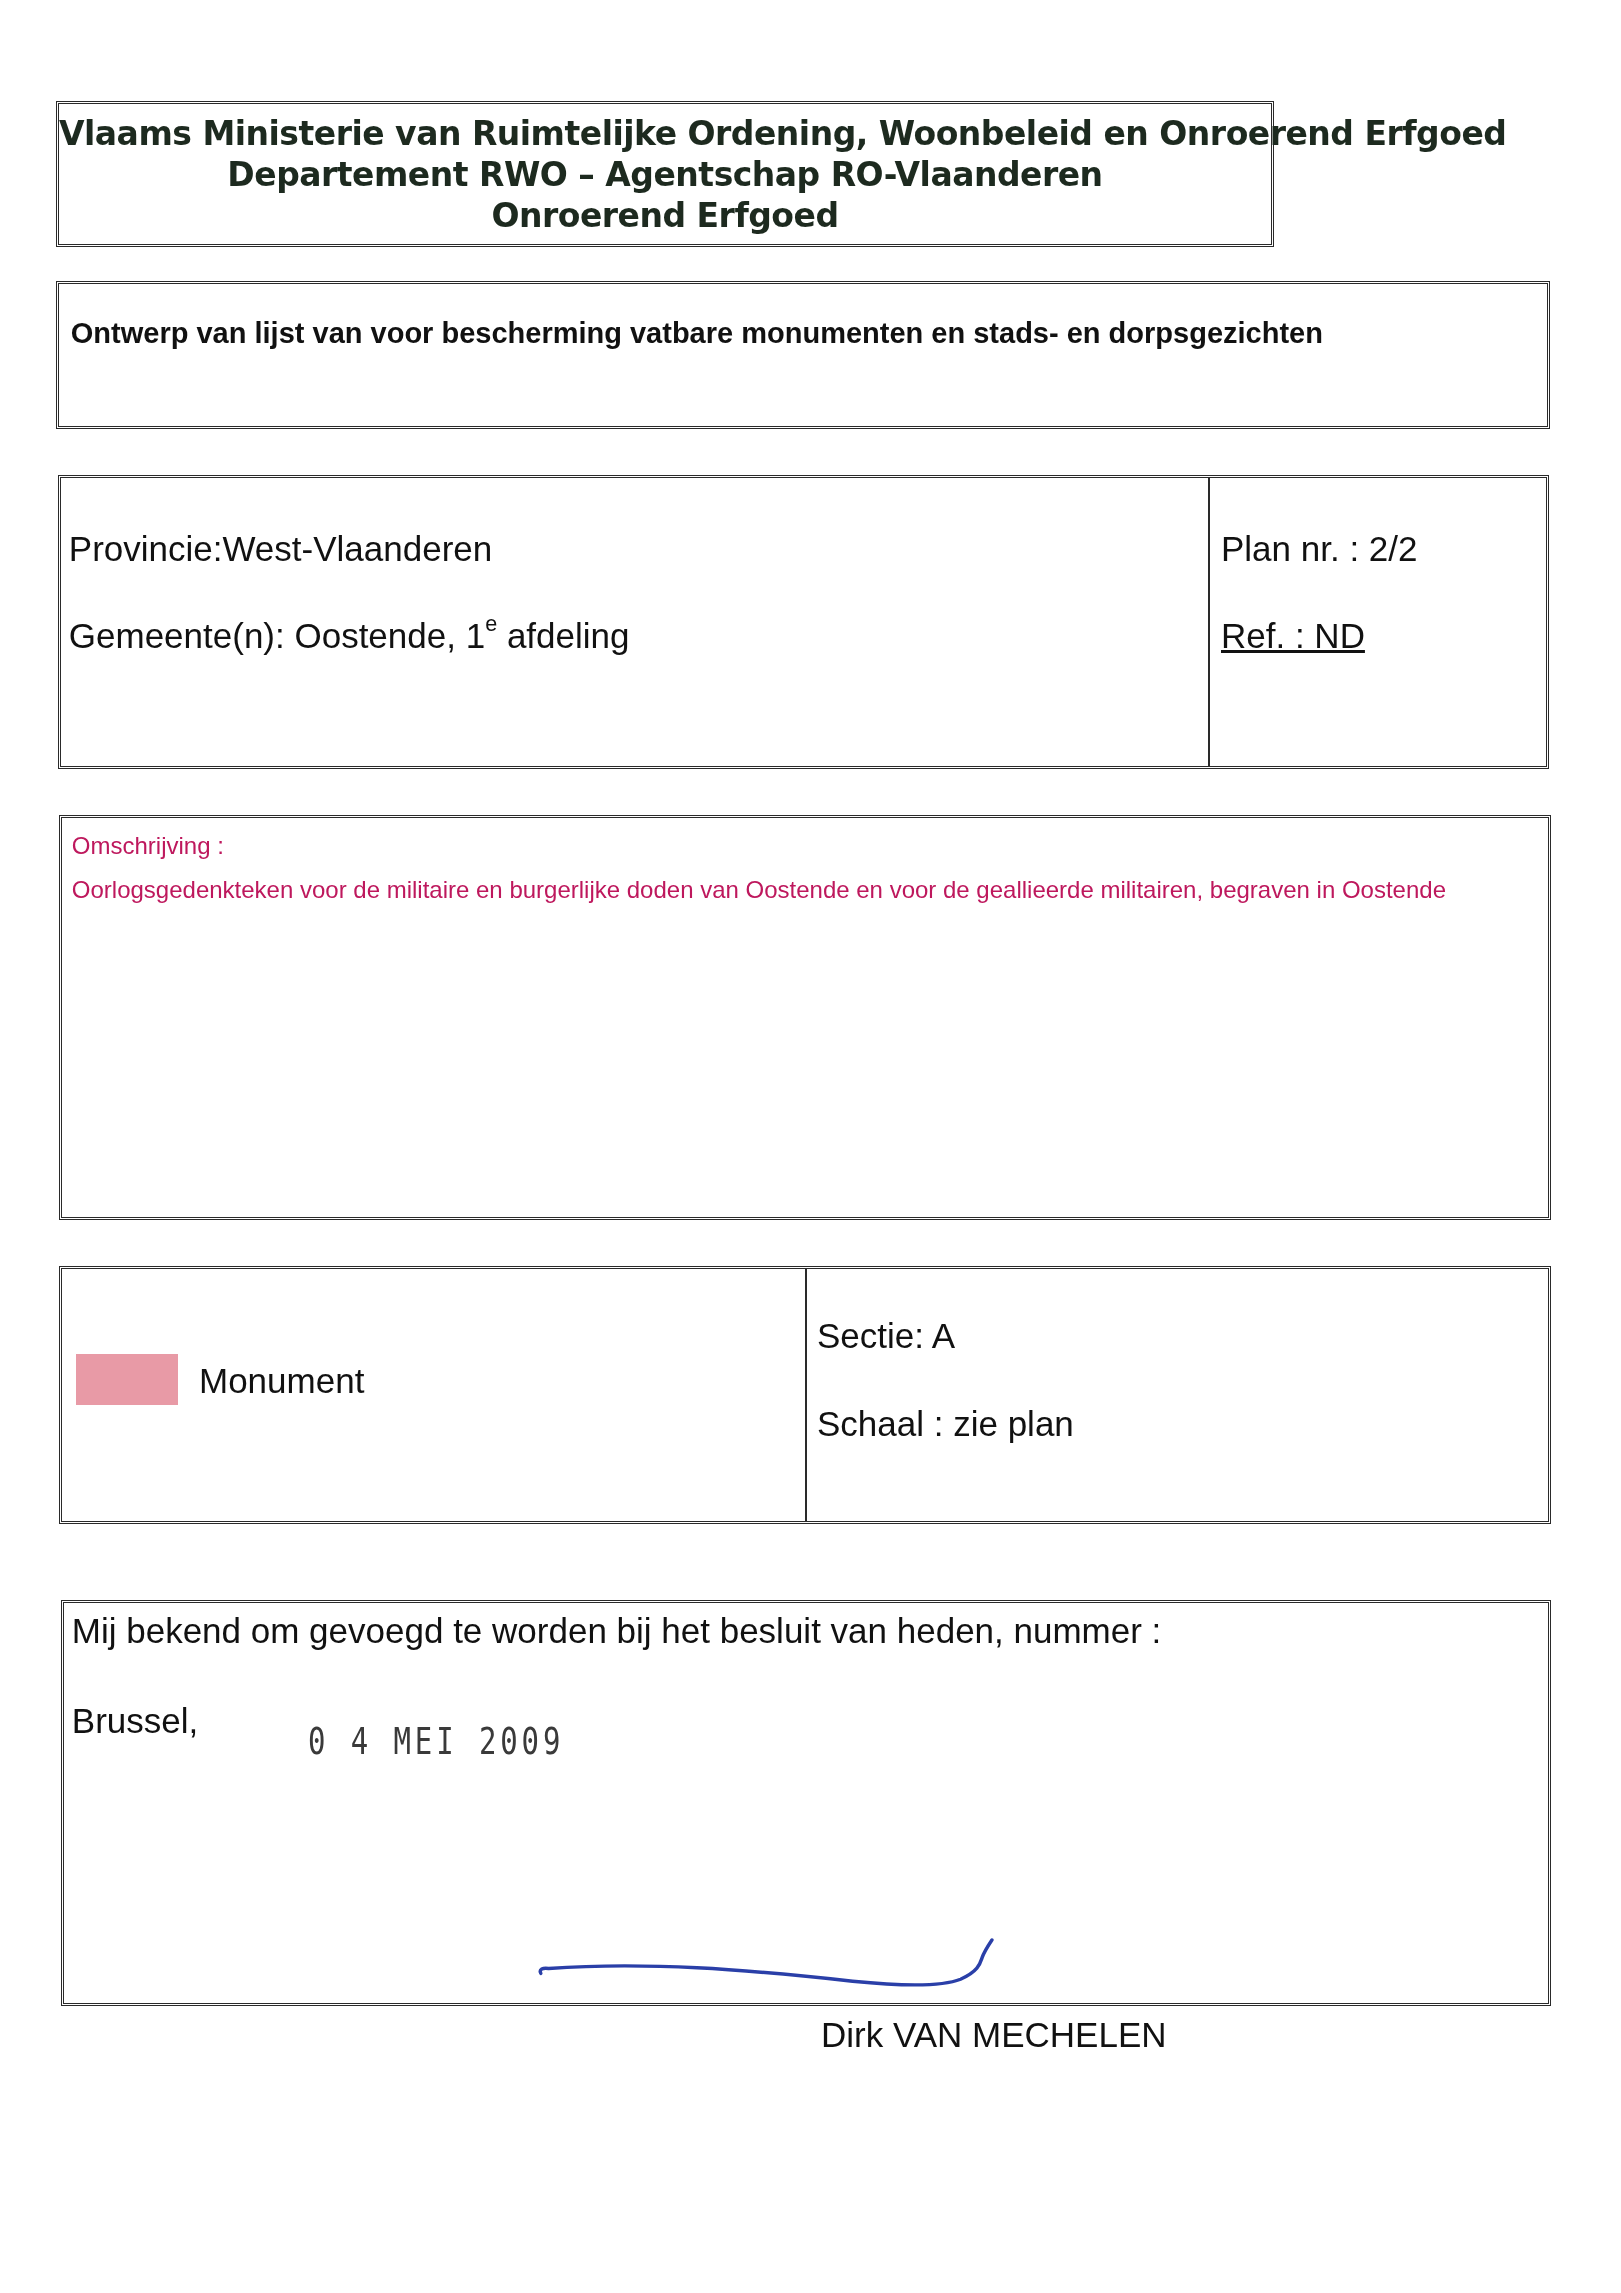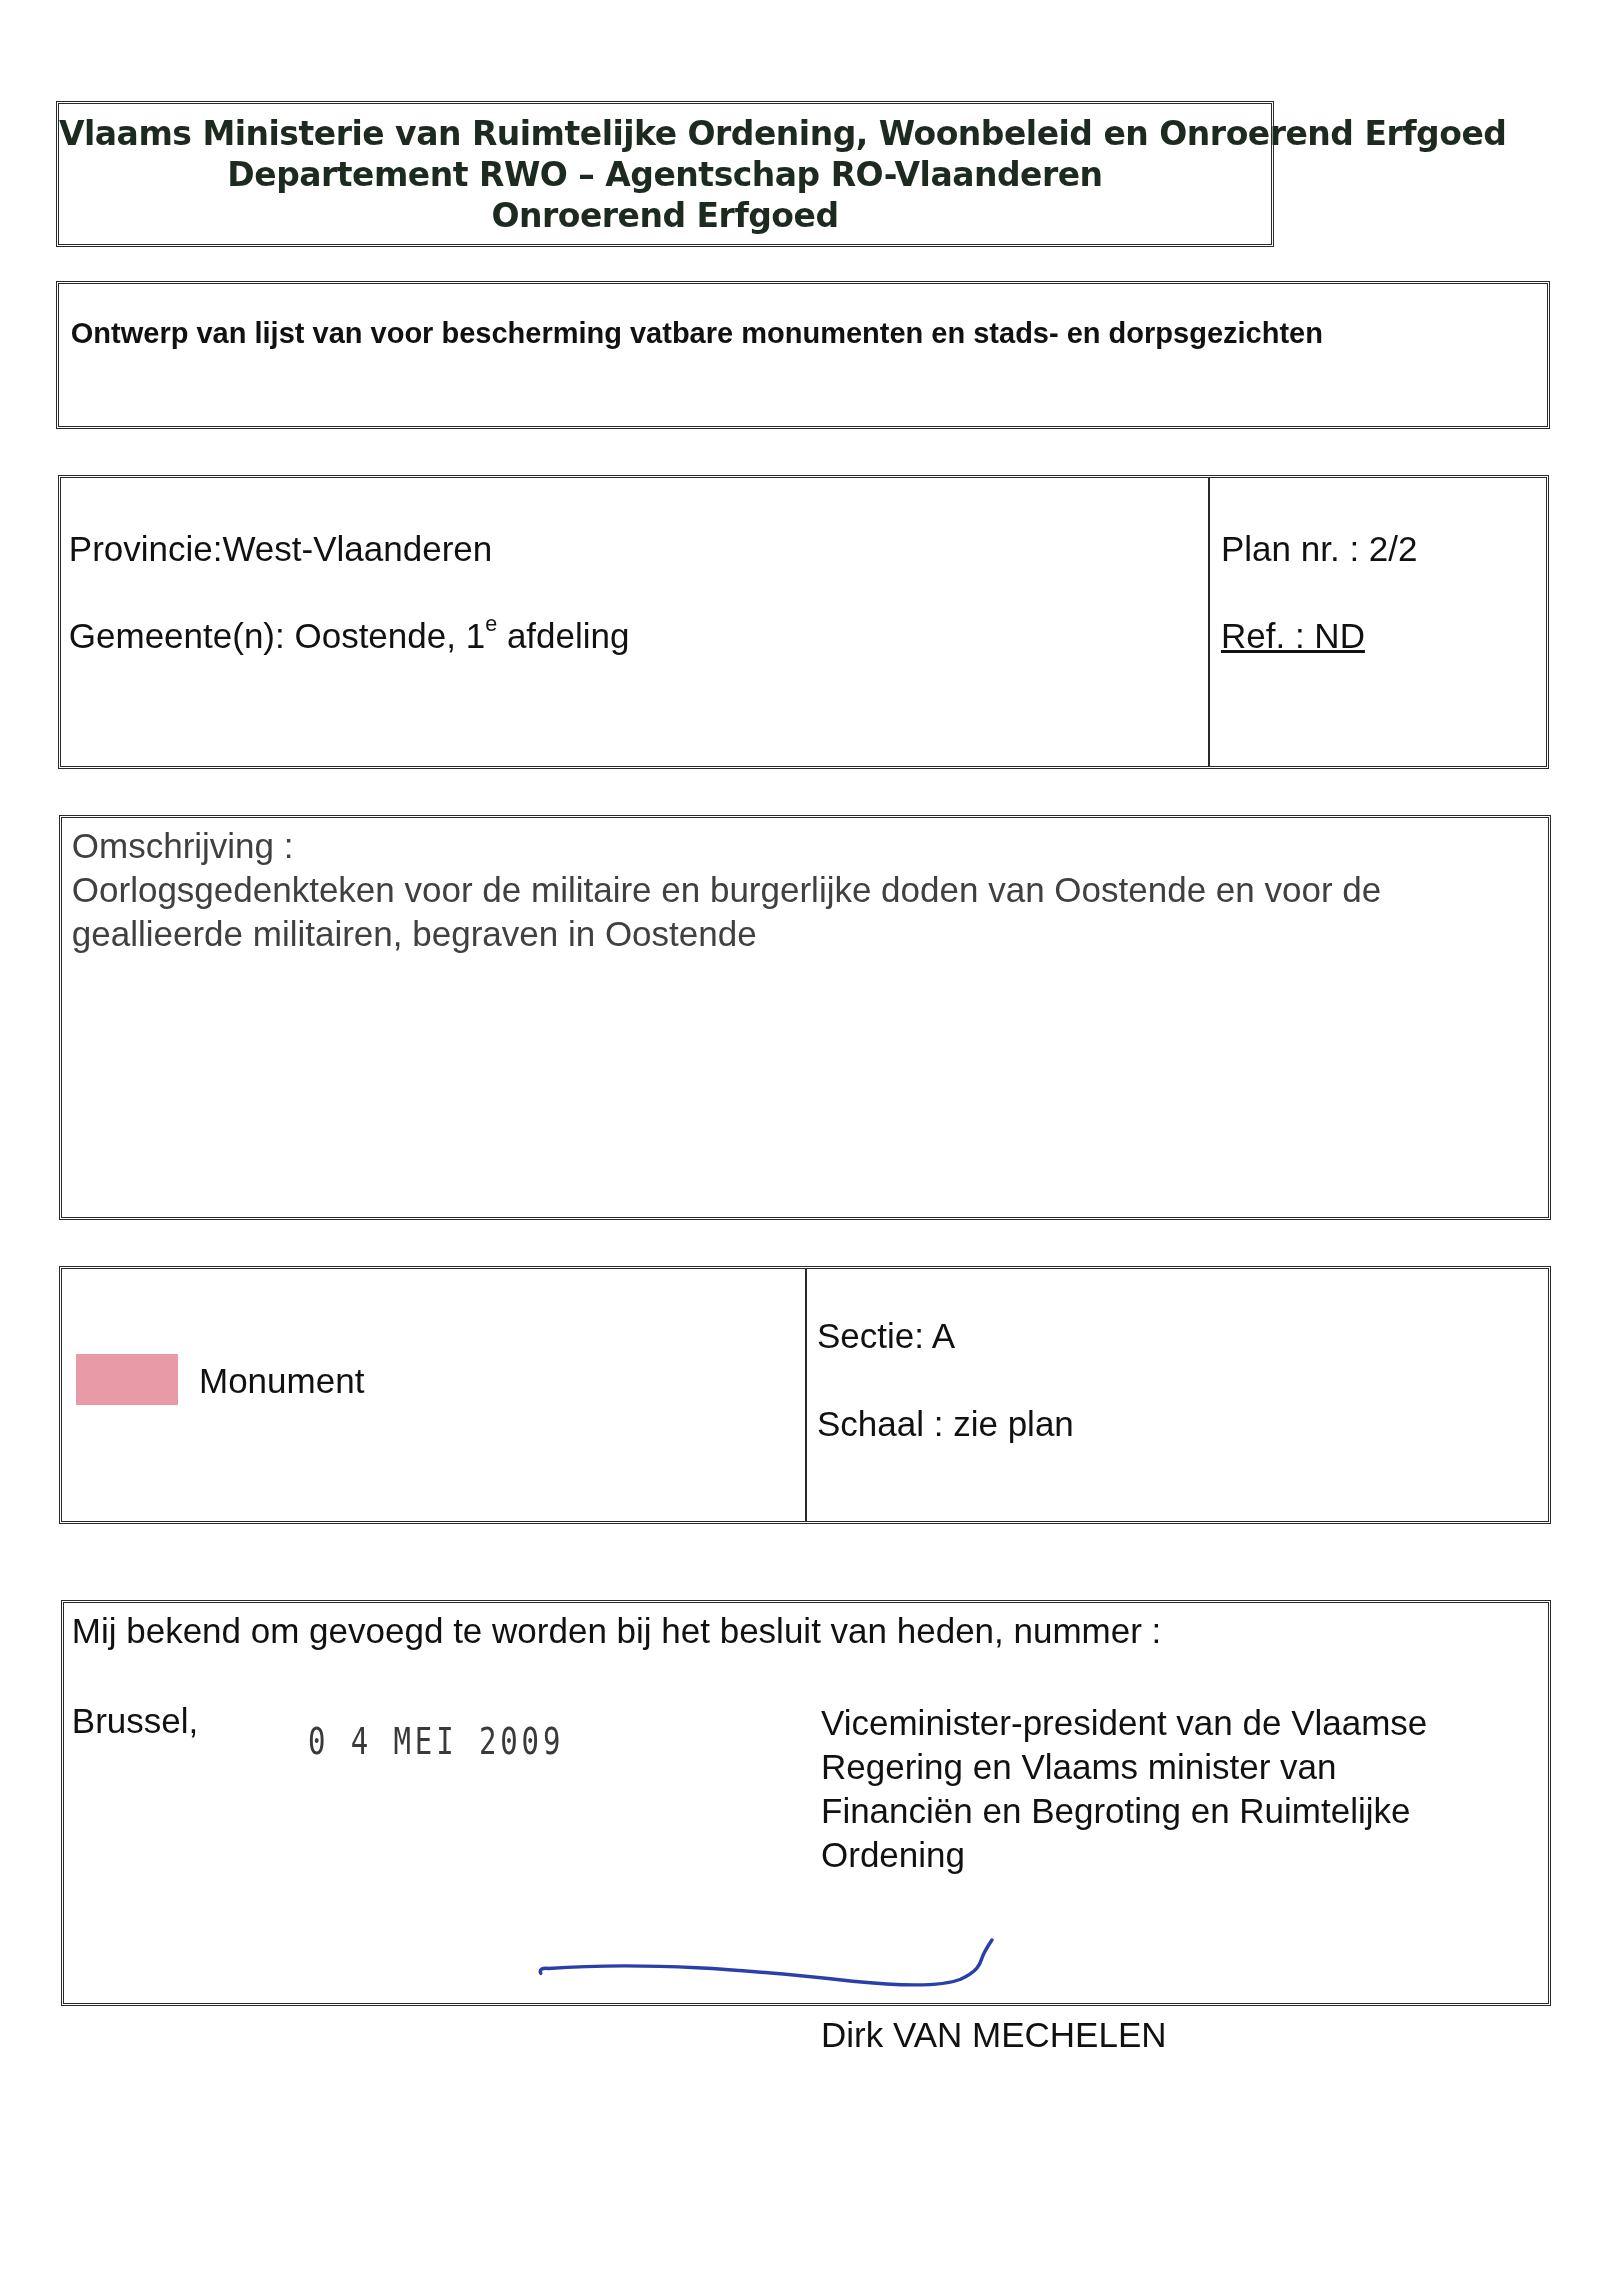--- a/index.html
+++ b/index.html
@@ -8,21 +8,21 @@
   .box { position: absolute; box-sizing: border-box;
          border: 3.9px double #2a2a2a; background: #fff; }
   .vdiv { position: absolute; top: 0; bottom: 0; width: 0; border-left: 2.9px solid #2a2a2a; }
   .hdr-line { position: absolute; left: 0; right: 0; text-align: center;
               font-family: "DejaVu Sans", sans-serif; font-weight: bold;
               font-size: 33px; color: #1d2a1f; letter-spacing: -0.5px; white-space: nowrap; }
   .title { position: absolute; left: 11.8px; top: 27.4px; right: 11.8px;
            font-family: "Liberation Sans", sans-serif; font-weight: bold;
            font-size: 29px; line-height: 45px; color: #111; }
   .txt { position: absolute; font-size: 35px; color: #111; white-space: nowrap; line-height: 39px; }
-  .desc { position: absolute; left: 9.8px; top: 5.9px; right: 19.6px; font-size: 35px; line-height: 44px; color: #404040; }
+  .desc { position: absolute; left: 9.8px; top: 5.9px; right: 19.6px; font-size: 24px; line-height: 44px; color: #be185d; }
   .swatch { position: absolute; left: 76px; top: 1354px; width: 102px; height: 51px; background: #e89aa6; }
   .stamp { position: absolute; left: 308px; top: 1719px; font-family: "DejaVu Sans Mono", monospace;
            font-size: 29px; color: #3a3a3a; letter-spacing: 3.9px; transform: scaleY(1.3);
            transform-origin: left top; white-space: nowrap; }
   .sig { position: absolute; left: 529px; top: 1936px; width: 510px; height: 59px; }
   sup { font-size: 21.6px; line-height: 0; position: relative; top: -3.9px; }
 </style>
 </head>
 <body>
 
@@ -57,26 +57,20 @@
   <div class="vdiv" style="left:743px;"></div>
   <div class="txt" style="left:137px; top:92px;">Monument</div>
   <div class="txt" style="left:755px; top:47px;">Sectie: A</div>
   <div class="txt" style="left:755px; top:135px;">Schaal : zie plan</div>
 </div>
 <div class="swatch" style="background: rgb(232, 154, 166);"></div>
 
 <div class="box" style="left:61px; top:1600px; width:1490px; height:406px;">
   <div class="txt" style="left:7.8px; top:7.8px;">Mij bekend om gevoegd te worden bij het besluit van heden, nummer :</div>
   <div class="txt" style="left:7.8px; top:98px;">Brussel,</div>
-  <div class="txt" style="left:757px; top:98px; line-height:44px;">
-    <div>Viceminister-president van de Vlaamse</div>
-    <div>Regering en Vlaams minister van</div>
-    <div>Financiën en Begroting en Ruimtelijke</div>
-    <div>Ordening</div>
-  </div>
   <div class="txt" style="left:757px; top:412px;">Dirk VAN MECHELEN</div>
 </div>
 
 <div class="stamp">0 4 MEI 2009</div>
 
 <svg class="sig" viewBox="0 0 520 60">
   <path id="sig-path" d="M12,38 C10,34 14,32 20,33 C120,26 220,34 330,46 C380,51 420,52 440,44 C458,36 460,28 462,22 C464,16 468,10 472,4" fill="none" stroke="#2a3fa8" stroke-width="3.5" stroke-linecap="round"></path>
 </svg>
 
 

